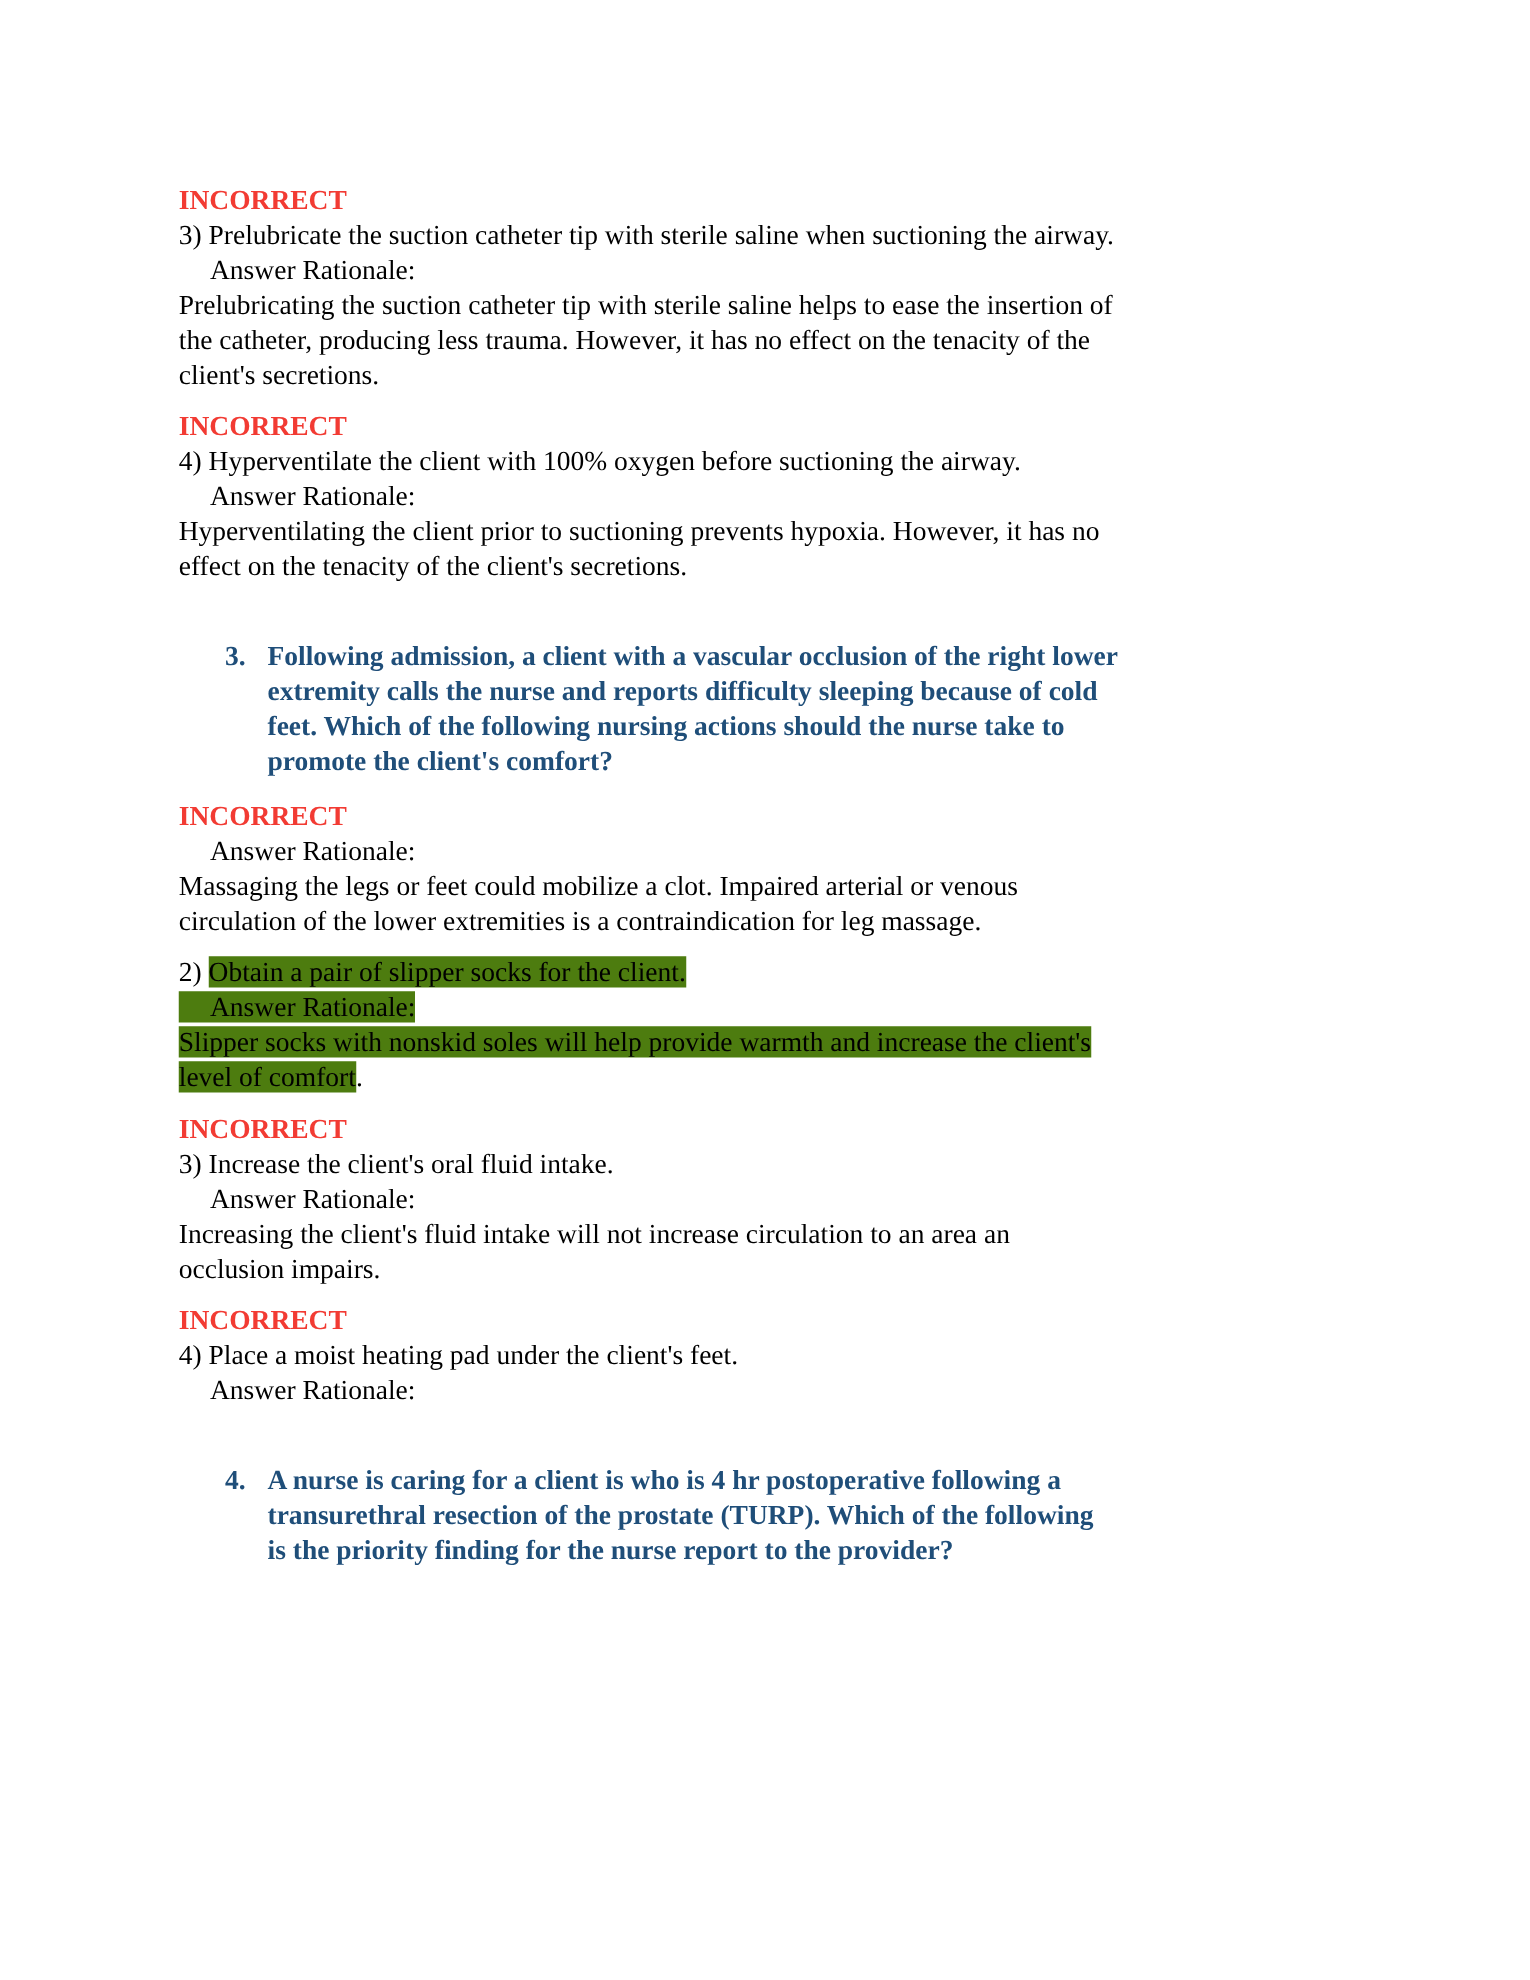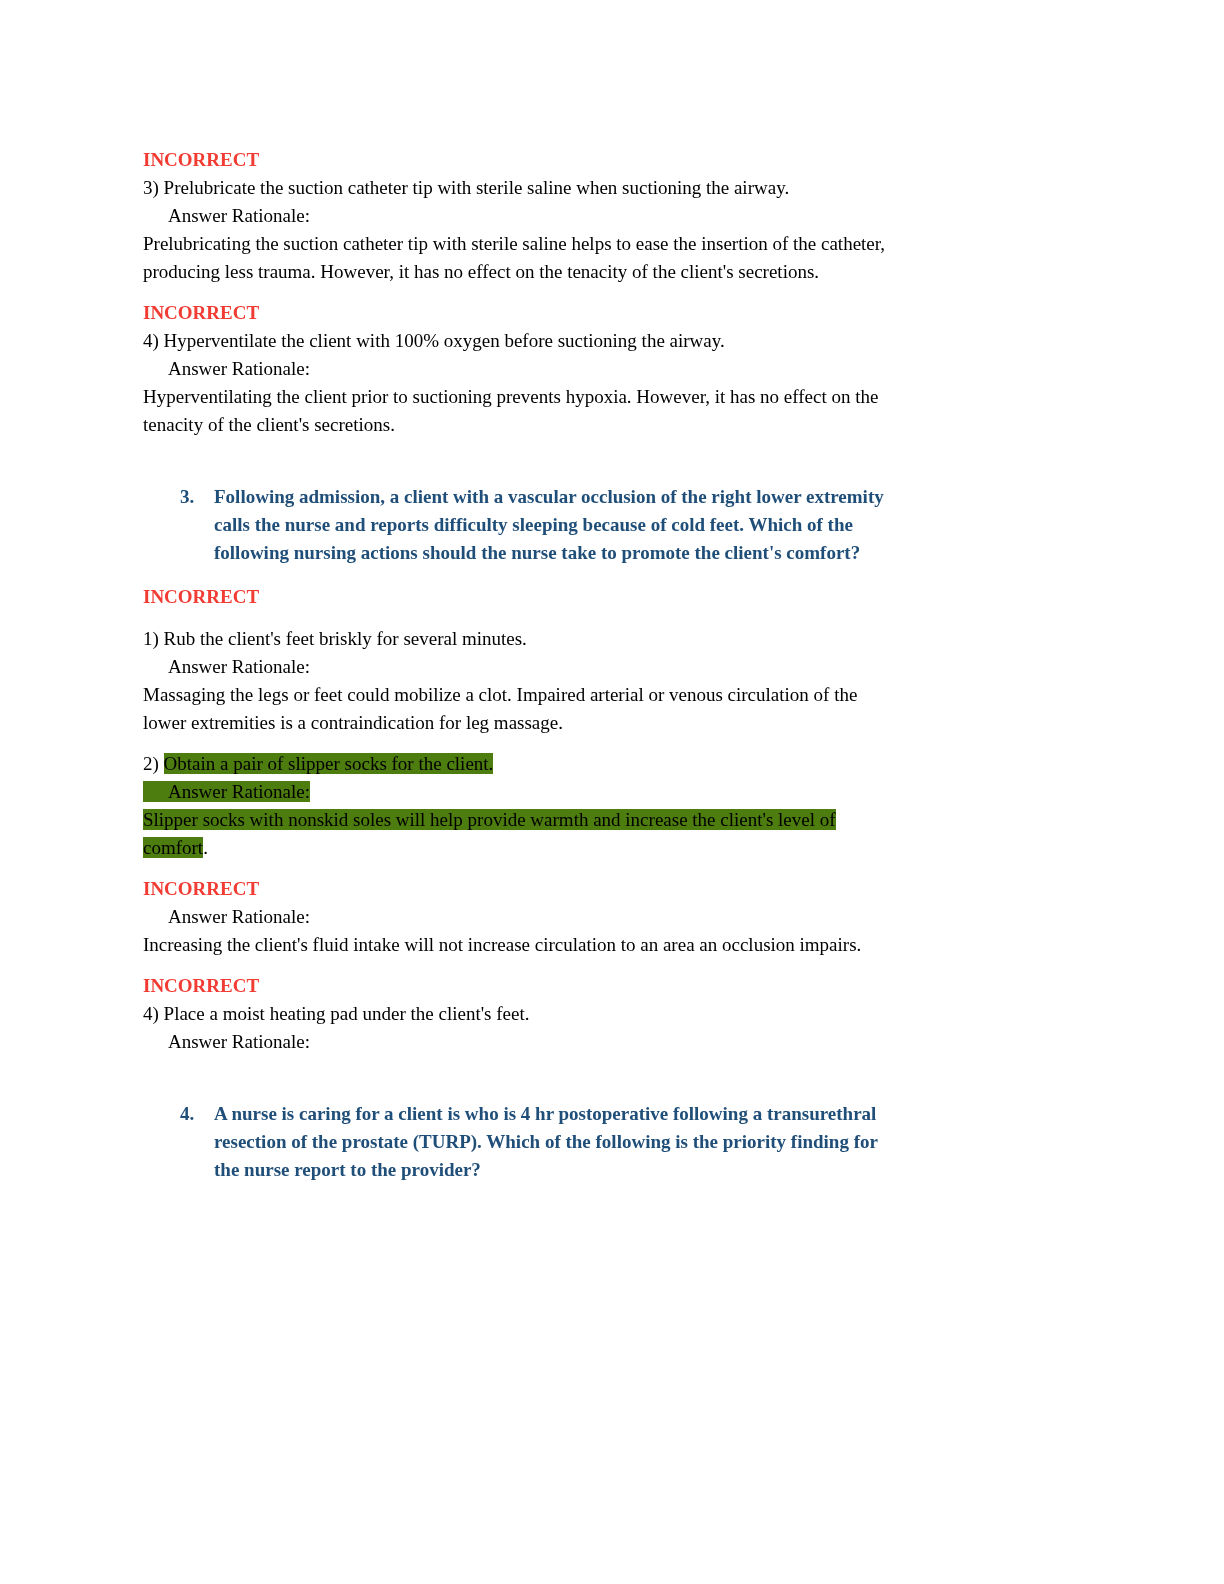--- a/index.html
+++ b/index.html
@@ -4,21 +4,21 @@
 <style>
   html, body { margin: 0; padding: 0; background: #ffffff; }
   .page {
     position: relative;
     width: 1040px;
     height: 1584px;
     box-sizing: border-box;
     padding: 146px 146px 40px 143px;
     background: #ffffff;
     font-family: "Liberation Serif", "DejaVu Serif", serif;
-    font-size: 19px;
+    font-size: 22px;
     line-height: 28px;
     color: #000000;
     overflow: hidden;
   }
   p { margin: 0; }
   .answer { margin-bottom: 13px; }
   .status {
     color: #f23b33;
     font-weight: 700;
   }
@@ -59,33 +59,33 @@
     <p class="rationale">Hyperventilating the client prior to suctioning prevents hypoxia. However, it has no effect on the tenacity of the client's secretions.</p>
   </section>
 
   <div class="question">
     <span class="qnum">3.</span>
     <span class="qtext">Following admission, a client with a vascular occlusion of the right lower extremity calls the nurse and reports difficulty sleeping because of cold feet. Which of the following nursing actions should the nurse take to promote the client's comfort?</span>
   </div>
 
   <section class="answer">
     <p class="status">INCORRECT</p>
-    <p class="option spaced">1) Rub the client's feet briskly for several minutes.</p>
     <p class="rationale-label">Answer Rationale:</p>
     <p class="rationale">Massaging the legs or feet could mobilize a clot. Impaired arterial or venous circulation of the lower extremities is a contraindication for leg massage.</p>
   </section>
 
   <section class="answer">
     <p class="option"><span>2) </span><span class="hl">Obtain a pair of slipper socks for the client.</span></p>
     <p class="rationale-label flush"><span class="hl indent">Answer Rationale:</span></p>
     <p class="rationale"><span class="hl">Slipper socks with nonskid soles will help provide warmth and increase the client's level of comfort</span><span>.</span></p>
   </section>
 
   <section class="answer">
     <p class="status">INCORRECT</p>
+    <p class="option">3) Increase the client's oral fluid intake.</p>
     <p class="rationale-label">Answer Rationale:</p>
     <p class="rationale">Increasing the client's fluid intake will not increase circulation to an area an occlusion impairs.</p>
   </section>
 
   <section class="answer">
     <p class="status">INCORRECT</p>
     <p class="option">4) Place a moist heating pad under the client's feet.</p>
     <p class="rationale-label">Answer Rationale:</p>
   </section>
 

